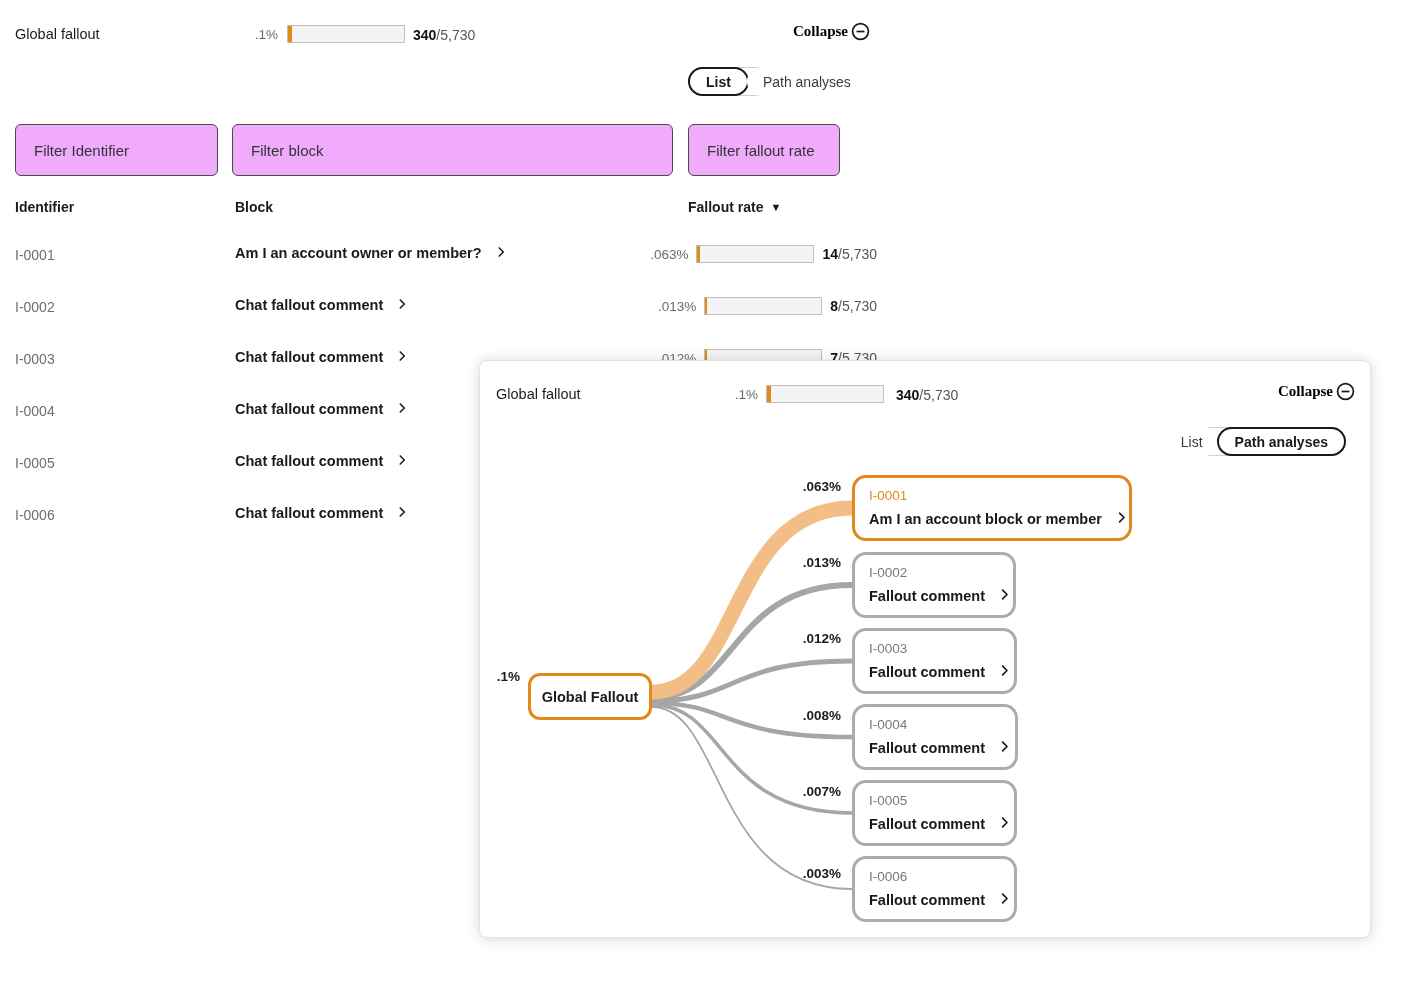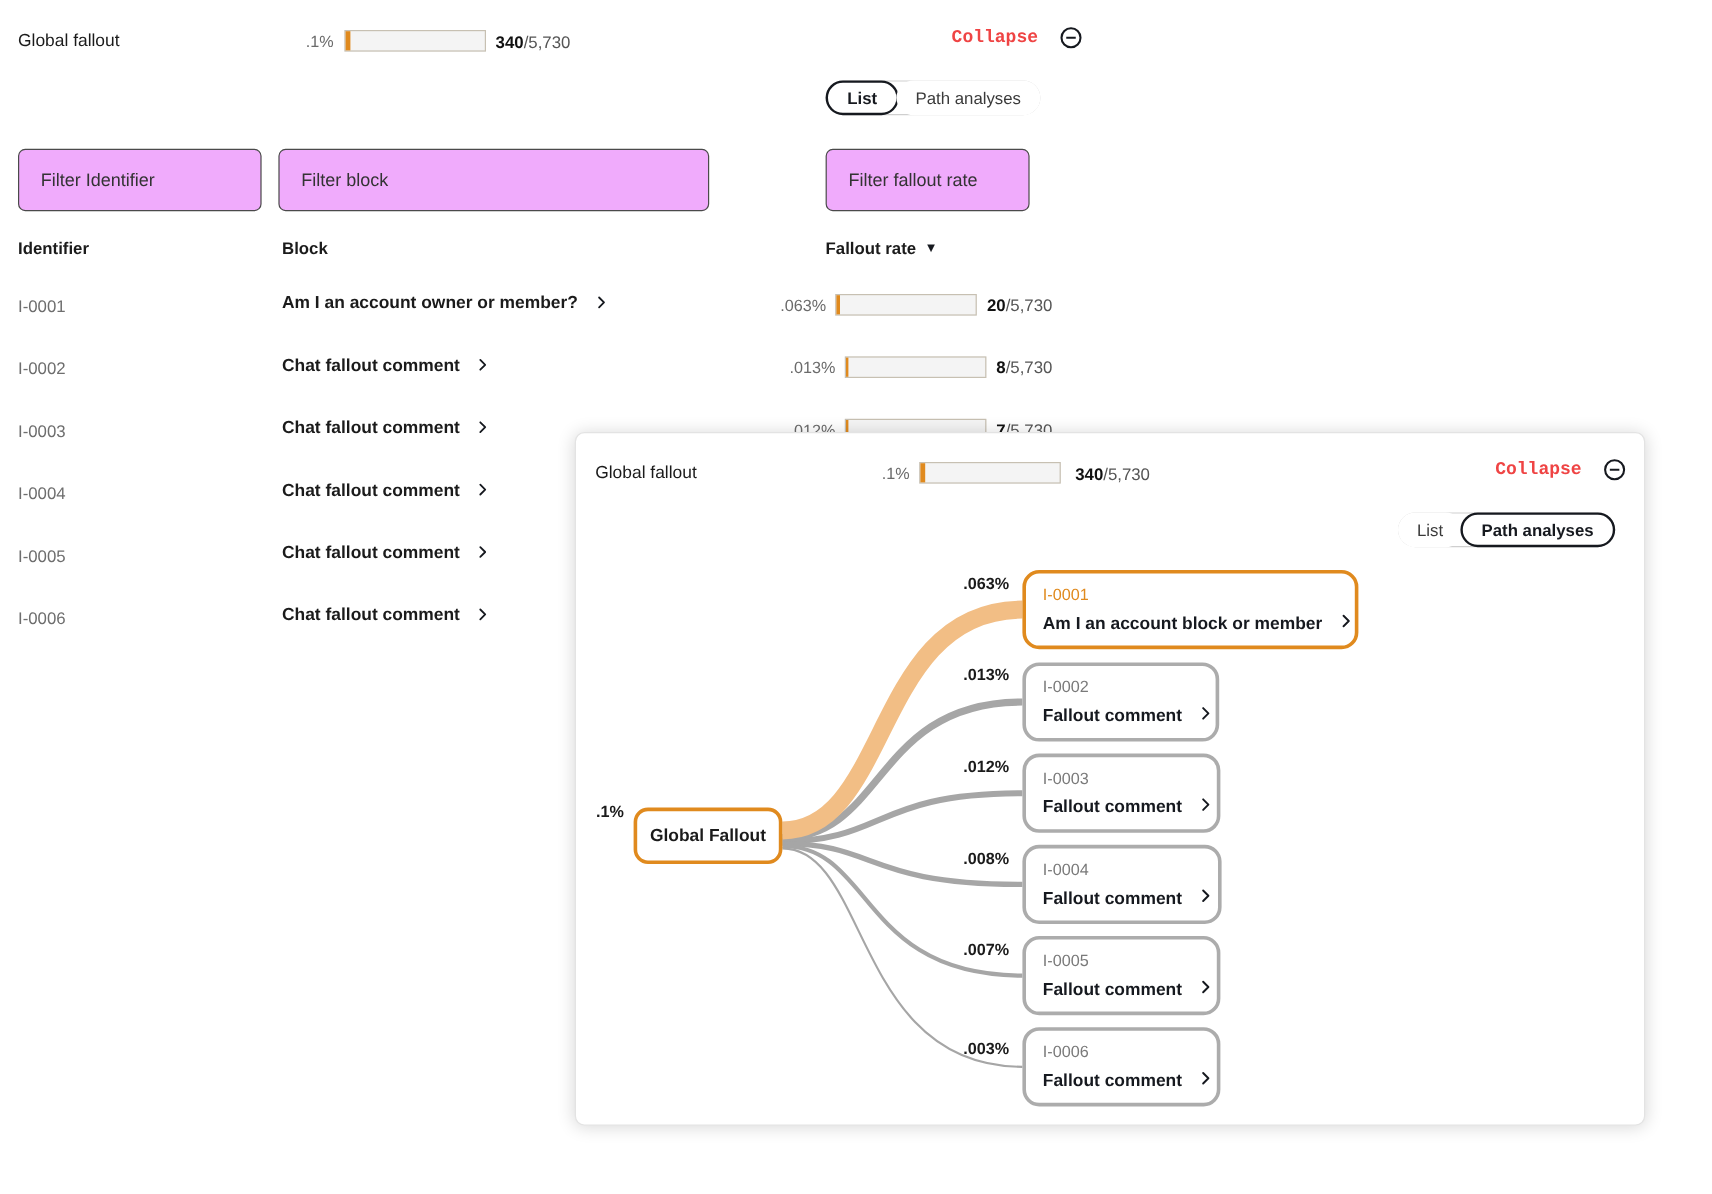--- a/index.html
+++ b/index.html
@@ -22,24 +22,24 @@
   }
   .rate-bar .fill {
     position:absolute; left:0; top:0; bottom:0;
     background:#e08a1e;
   }
   .count-val { font-size:14px; white-space:nowrap; }
   .count-val b { color:#111; }
   .count-val span { color:#555; font-weight:normal;text-align:right; }
 
   .collapse-btn {
-    display:inline-flex; align-items:center; gap:18px;
-    font-weight:bold; font-size:15px; color:#ef4444;
+    display:inline-flex; align-items:center; gap:3px;
+    font-weight:bold; font-size:15px; color:#000000;
     cursor:pointer; background:none; border:none;
-    font-family:Liberation Mono, monospace;
+    font-family:Liberation Serif, serif;
   }
   .collapse-btn svg { display:block; }
 
   .seg-toggle {
     display:inline-flex; align-items:center;
     border:1px solid #cfcfcf; border-radius:15px;
     height:29px; background:#fff; font-size:14px;
   }
   .seg {
     display:inline-flex; align-items:center; justify-content:center;
@@ -65,22 +65,22 @@
 
   
   .filter-input {
     position:absolute; top:124px; height:52px;
     border:1.5px solid #4a4a4a; border-radius:6px;
     padding:0 18px; font-size:15px; color:#222;
     font-family:inherit; background:#f0abfc; outline:none;
   }
   .filter-input::placeholder { color:#333; opacity:1; }
   #f-id    { left:15px;  width:203px; }
-  #f-block { left:232px; width:359px; }
-  #f-rate  { left:688px; width:170px; }
+  #f-block { left:232px; width:441px; }
+  #f-rate  { left:688px; width:152px; }
 
   
   .th { position:absolute; top:199px; font-weight:bold; font-size:14px; }
   #th-id    { left:15px; }
   #th-block { left:235px; }
   #th-rate  { left:688px; cursor:pointer; display:flex; align-items:center; gap:7px; }
   .sort-tri { font-size:11px; line-height:1; color:#16191f; }
 
   .t-row { position:absolute; left:0; width:877px; height:22px; }
   .t-row .rid  { position:absolute; left:15px; top:2px; font-size:14px; color:#6e6e6e; }
@@ -191,21 +191,21 @@
     <span>Am I an account owner or member?</span>
     <span class="chev"><svg width="14" height="14" viewBox="0 0 24 24">
           <path d="M9 5l7 7-7 7" fill="none" stroke="#16191f" stroke-width="2.6" stroke-linecap="round" stroke-linejoin="round"></path>
         </svg></span>
   </span>
   <span class="rrate">
     <span class="pct">.063%</span>
     <span class="rate-bar">
         <span class="fill" style="width:3px"></span>
       </span>
-    <span class="count-val"><b>20</b><span>/5,730</span></span>
+    <span class="count-val"><b>14</b><span>/5,730</span></span>
   </span>
 </div>
 
 <div class="t-row" style="top:297px">
   <span class="rid">I-0002</span>
   <span class="rblock">
     <span>Chat fallout comment</span>
     <span class="chev"><svg width="14" height="14" viewBox="0 0 24 24">
           <path d="M9 5l7 7-7 7" fill="none" stroke="#16191f" stroke-width="2.6" stroke-linecap="round" stroke-linejoin="round"></path>
         </svg></span>

